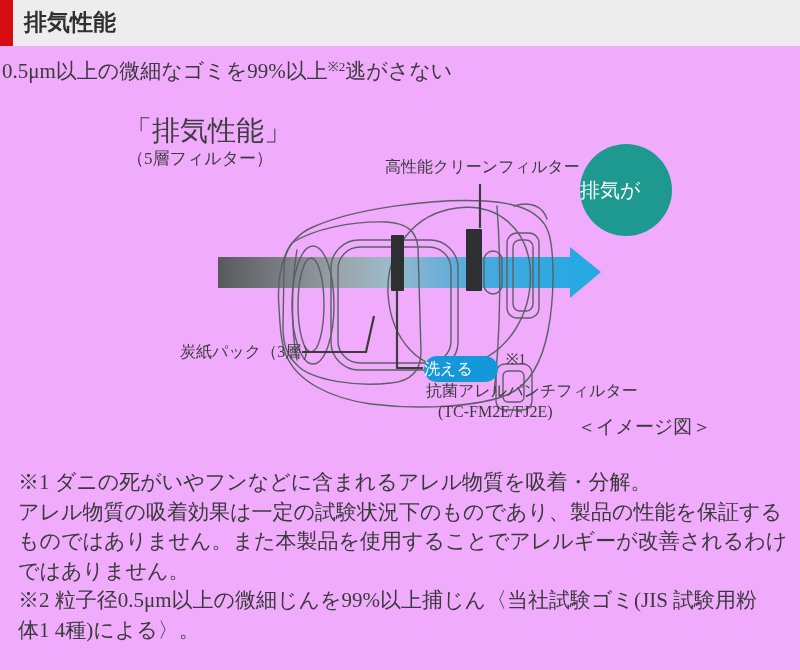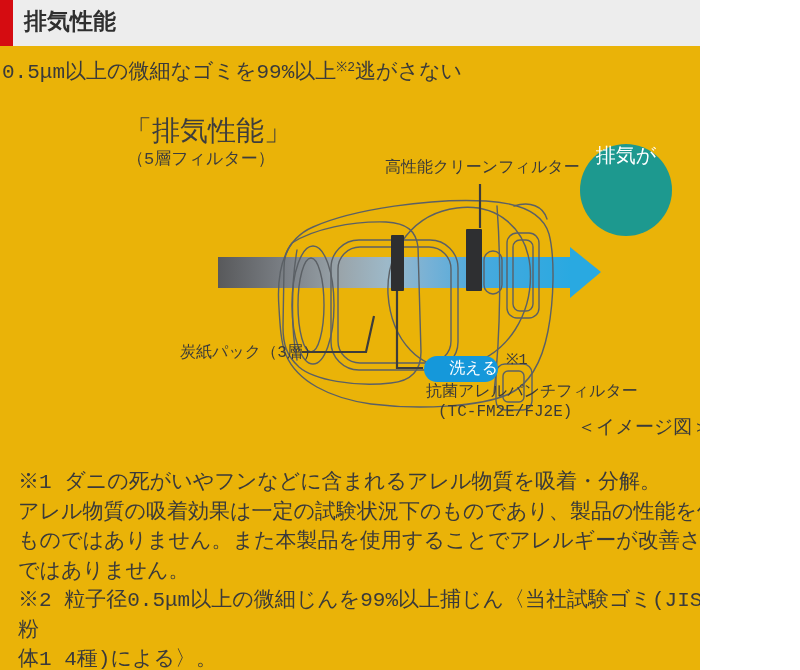--- a/index.html
+++ b/index.html
@@ -1,38 +1,38 @@
 <!DOCTYPE html>
 <html><head>
 <meta charset="utf-8">
 <style>
   html,body{margin:0;padding:0;background:#fff;}
   .page{
-    position:relative;width:700px;height:670px;background:#eab308;overflow:hidden;
-    font-family:Liberation Mono, monospace;color:#3a3a3a;
+    position:relative;width:800px;height:670px;background:#f0abfc;overflow:hidden;
+    font-family:Liberation Serif, serif;color:#3a3a3a;
   }
   .header{position:absolute;top:0;left:0;width:800px;height:46px;background:#ededed;}
   .header-accent{position:absolute;top:0;left:0;width:13px;height:46px;background:#d50c11;}
   .page-title{position:absolute;left:24px;top:0;margin:0;line-height:46px;font-size:23px;font-weight:bold;color:#2f2f2f;}
   .subtitle{position:absolute;left:2px;top:57px;margin:0;font-size:21px;color:#3a3a3a;}
   .subtitle .sup{font-size:13px;position:relative;top:-0.55em;}
   .figure{position:absolute;top:0;left:0;width:800px;height:670px;}
   svg.diagram{position:absolute;top:0;left:0;}
   .fig-title{position:absolute;left:124px;top:112px;font-size:28px;color:#3d3d3d;}
   .fig-subtitle{position:absolute;left:127px;top:147px;font-size:17px;color:#3d3d3d;text-align:center;}
   .label-top-filter{position:absolute;left:385px;top:157px;font-size:16px;text-align:right;}
   .exhaust-badge{
     position:absolute;left:580px;top:144px;width:92px;height:92px;border-radius:50%;
-    background:#1d998f;color:#ffffff;font-size:20px;line-height:25px;text-align:center;
-    display:flex;flex-direction:row;justify-content:center;
+    background:#1d998f;color:#ffffff;font-size:20px;line-height:25px;
+    display:flex;flex-direction:column;justify-content:center;
   }
   .label-paper-pack{position:absolute;left:180px;top:342px;font-size:16px;}
   .washable-badge{
     position:absolute;left:424px;top:356px;width:74px;height:26px;border-radius:13px;
-    background:#1598da;color:#ffffff;font-size:16px;line-height:26px;text-align:right;
+    background:#1598da;color:#ffffff;font-size:16px;line-height:26px;text-align:left;
   }
   .washable-note{position:absolute;left:506px;top:348px;font-size:15px;}
   .allergen-name{position:absolute;left:426px;top:381px;font-size:16px;}
   .allergen-model{position:absolute;left:426px;top:403px;font-size:16px;margin-left:12px;}
   .fig-caption{position:absolute;left:577px;top:414px;font-size:19px;color:#3a3a3a;}
   .notes{position:absolute;left:18px;top:468px;width:770px;font-size:21px;line-height:29.5px;}
   .note{white-space:pre-line;margin:0;}
 </style>
 </head>
 <body>

